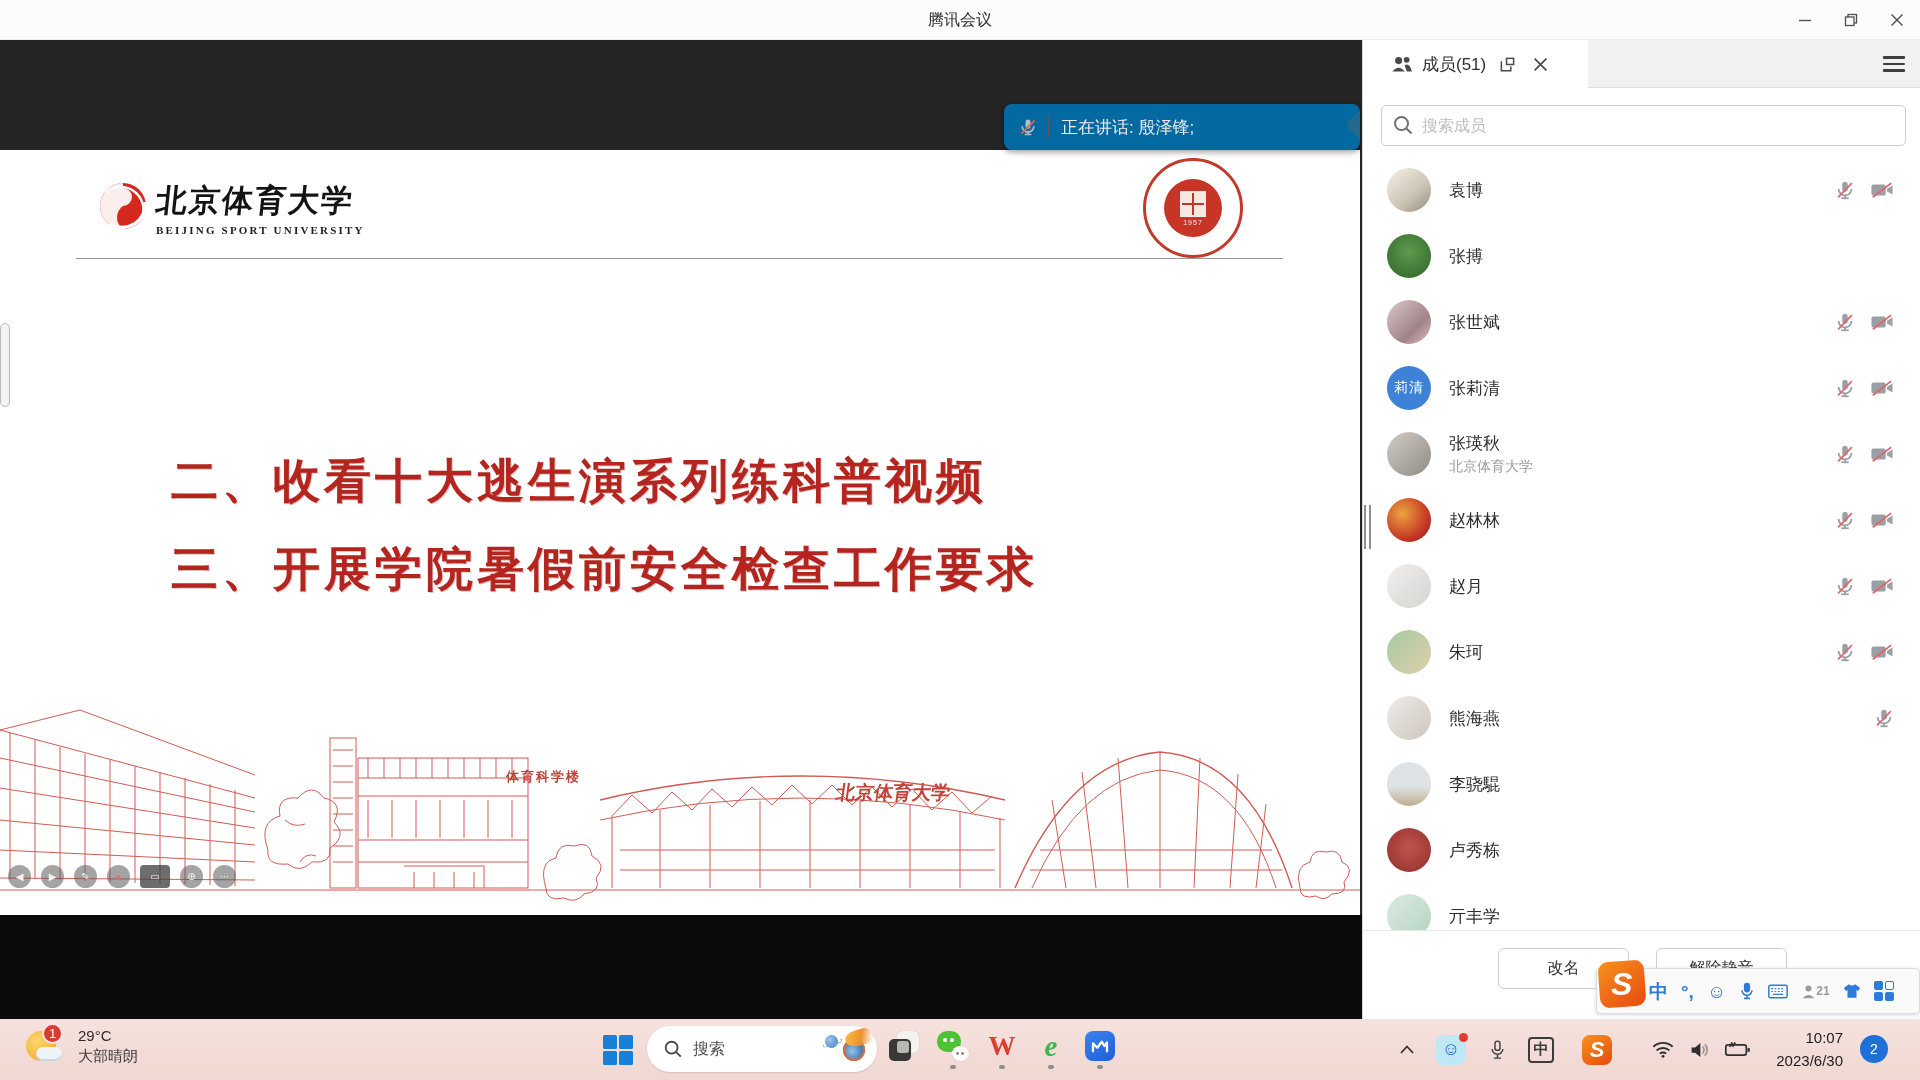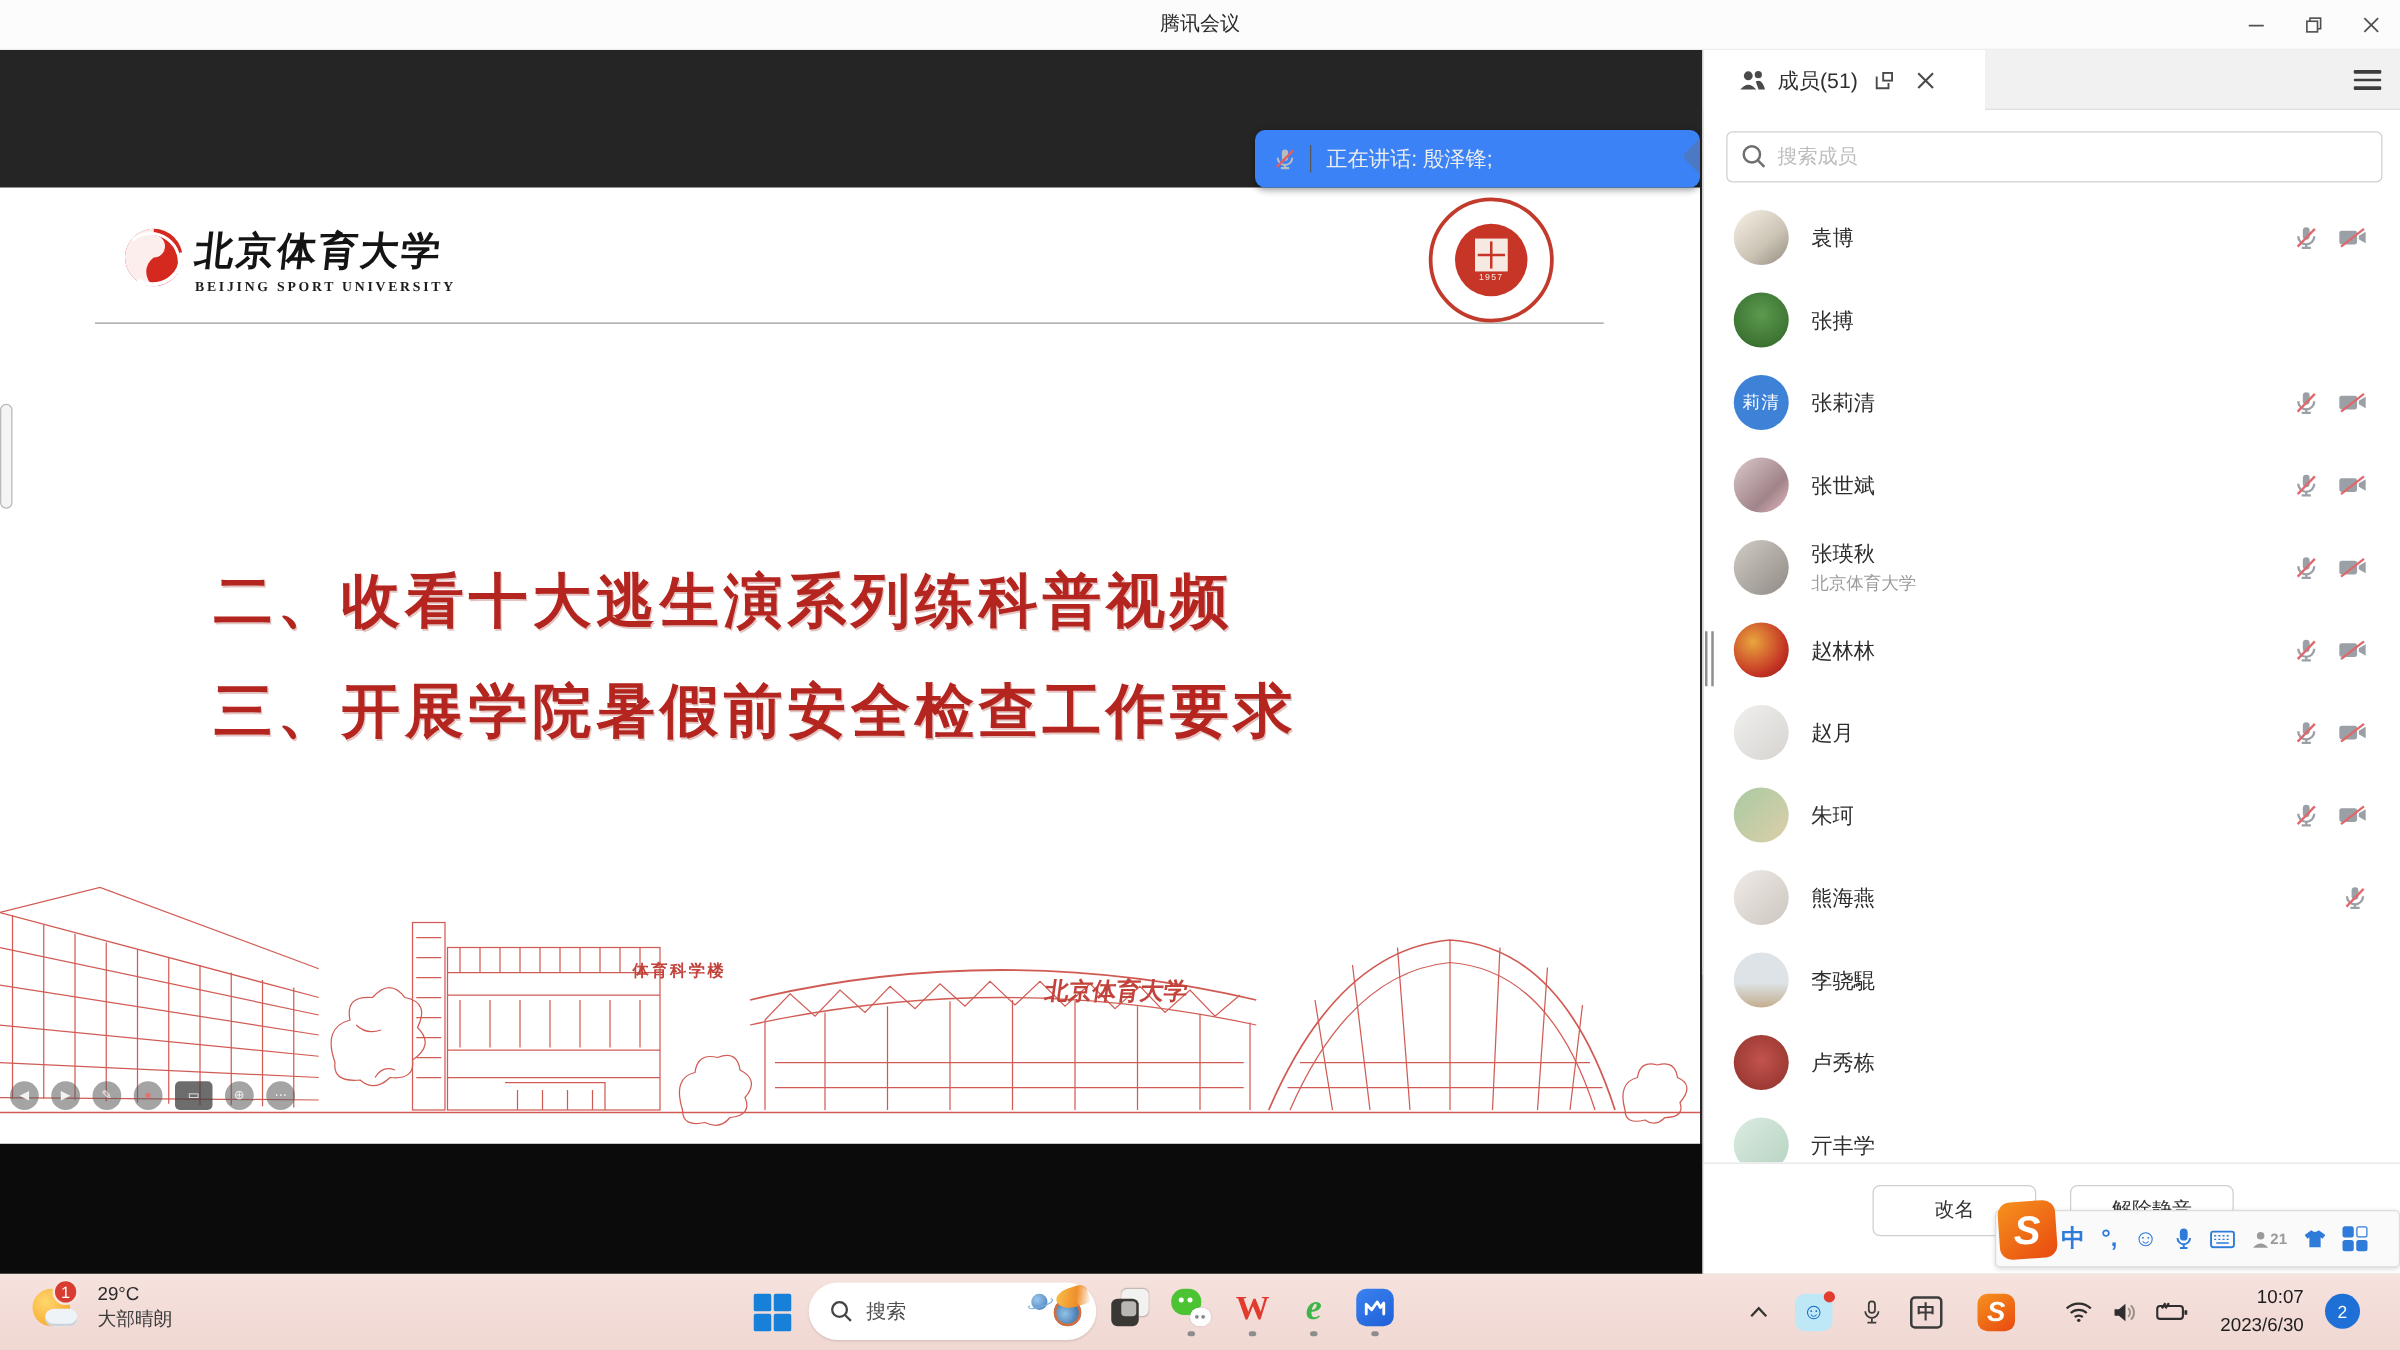--- a/index.html
+++ b/index.html
@@ -59,21 +59,21 @@
   .ppt-tools { position:absolute; left:8px; top:715px; display:flex; gap:10px; align-items:center; }
   .ppt-btn { width:23px; height:23px; border-radius:50%; background:rgba(90,90,90,.55);
     color:#f2f2f2; font-size:10px; display:flex; align-items:center; justify-content:center; }
   .ppt-btn.rect { border-radius:4px; background:rgba(60,60,60,.75); width:30px; }
 
   .scroll-pill { position:absolute; left:0px; top:283px; width:10px; height:84px;
     background:#f4f4f4; border:1px solid #b9b9b9; border-radius:5px; }
 
   
   .toast { position:absolute; left:1004px; top:64px; width:356px; height:46px;
-    background:#3b82f6; border-radius:8px; display:flex; align-items:center;
+    background:#0369a1; border-radius:8px; display:flex; align-items:center;
     padding:0 14px; box-shadow:0 2px 6px rgba(0,0,0,.4); overflow:hidden; }
   .toast-divider { width:1px; height:22px; background:#585858; margin:0 12px 0 10px; }
   .toast-text { color:#ededed; font-size:17px; white-space:nowrap; }
   .toast-logo { position:absolute; right:10px; top:6px; opacity:.35; }
   .toast-logo span { position:absolute; width:22px; height:22px; background:#6a6a6a; border-radius:4px;
     transform:rotate(45deg); }
   .toast-logo .d1 { left:0; top:4px; }
 
   
   .share-banner { position:absolute; left:0; top:928px; height:40px; display:flex; z-index:5; }
@@ -404,44 +404,44 @@
   </div>
         <div class="member-row">
     <div class="m-avatar" style="background: radial-gradient(circle at 50% 40%, rgb(93, 154, 78), rgb(47, 100, 40));"></div>
     <div class="m-names">
       <div class="m-name">张搏</div>
 
     </div>
     <div class="m-icons"></div>
   </div>
         <div class="member-row">
-    <div class="m-avatar" style="background: rgb(62, 130, 216);">莉清</div>
-    <div class="m-names">
-      <div class="m-name">张莉清</div>
+    <div class="m-avatar" style="background: linear-gradient(135deg, rgb(220, 200, 202), rgb(160, 132, 137) 65%, rgb(230, 186, 194));"></div>
+    <div class="m-names">
+      <div class="m-name">张世斌</div>
 
     </div>
     <div class="m-icons">
             <svg width="22" height="22" viewBox="0 0 24 24">
   <rect x="9" y="3" width="6" height="11" rx="3" fill="#9aa0a6"></rect>
   <path d="M5 11a7 7 0 0 0 14 0" fill="none" stroke="#9aa0a6" stroke-width="2"></path>
   <line x1="12" y1="18" x2="12" y2="21" stroke="#9aa0a6" stroke-width="2"></line>
   <line x1="8" y1="21" x2="16" y2="21" stroke="#9aa0a6" stroke-width="2"></line>
   <line x1="4.5" y1="20" x2="19.5" y2="4.5" stroke="#e0676b" stroke-width="2"></line>
             </svg>
             <svg width="26" height="22" viewBox="0 0 26 24">
   <rect x="1.5" y="6" width="15.5" height="12" rx="2" fill="#9aa0a6"></rect>
   <path d="M18.5 10.5 L24.5 7 V17 L18.5 13.5 Z" fill="#9aa0a6"></path>
   <line x1="3" y1="20" x2="23" y2="4.5" stroke="#e0676b" stroke-width="2"></line>
             </svg>
           </div>
   </div>
         <div class="member-row">
-    <div class="m-avatar" style="background: linear-gradient(135deg, rgb(220, 200, 202), rgb(160, 132, 137) 65%, rgb(230, 186, 194));"></div>
-    <div class="m-names">
-      <div class="m-name">张世斌</div>
+    <div class="m-avatar" style="background: rgb(62, 130, 216);">莉清</div>
+    <div class="m-names">
+      <div class="m-name">张莉清</div>
 
     </div>
     <div class="m-icons">
             <svg width="22" height="22" viewBox="0 0 24 24">
   <rect x="9" y="3" width="6" height="11" rx="3" fill="#9aa0a6"></rect>
   <path d="M5 11a7 7 0 0 0 14 0" fill="none" stroke="#9aa0a6" stroke-width="2"></path>
   <line x1="12" y1="18" x2="12" y2="21" stroke="#9aa0a6" stroke-width="2"></line>
   <line x1="8" y1="21" x2="16" y2="21" stroke="#9aa0a6" stroke-width="2"></line>
   <line x1="4.5" y1="20" x2="19.5" y2="4.5" stroke="#e0676b" stroke-width="2"></line>
             </svg>

